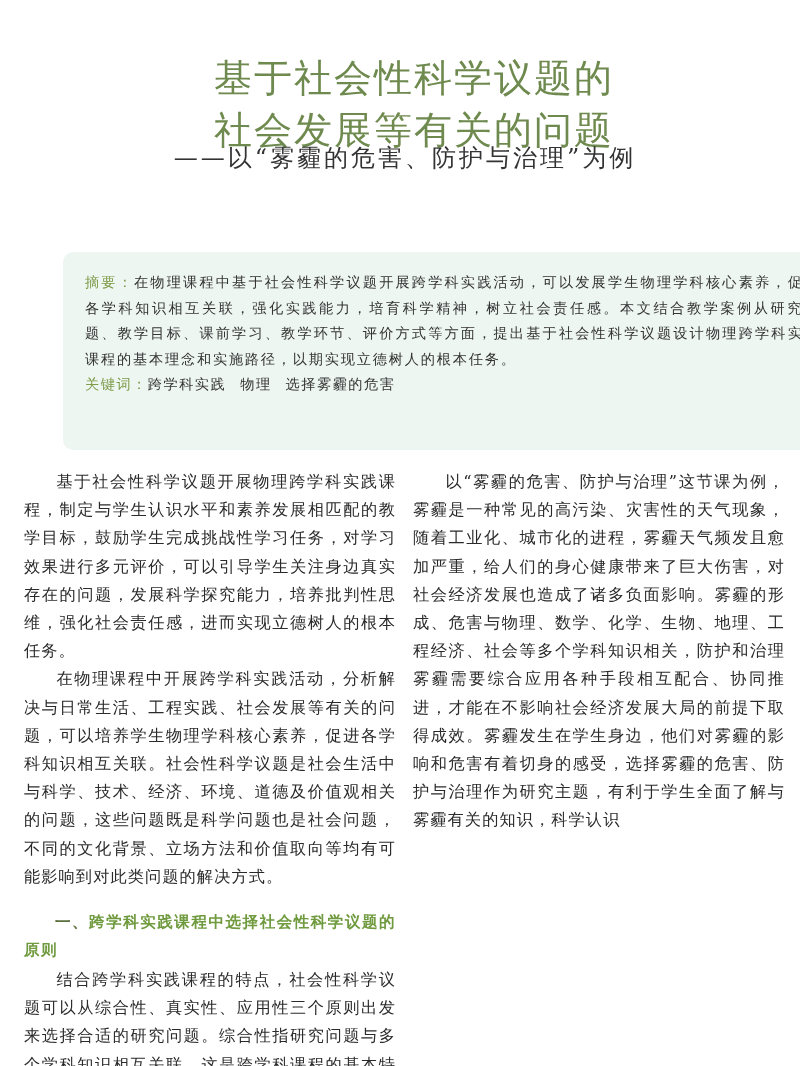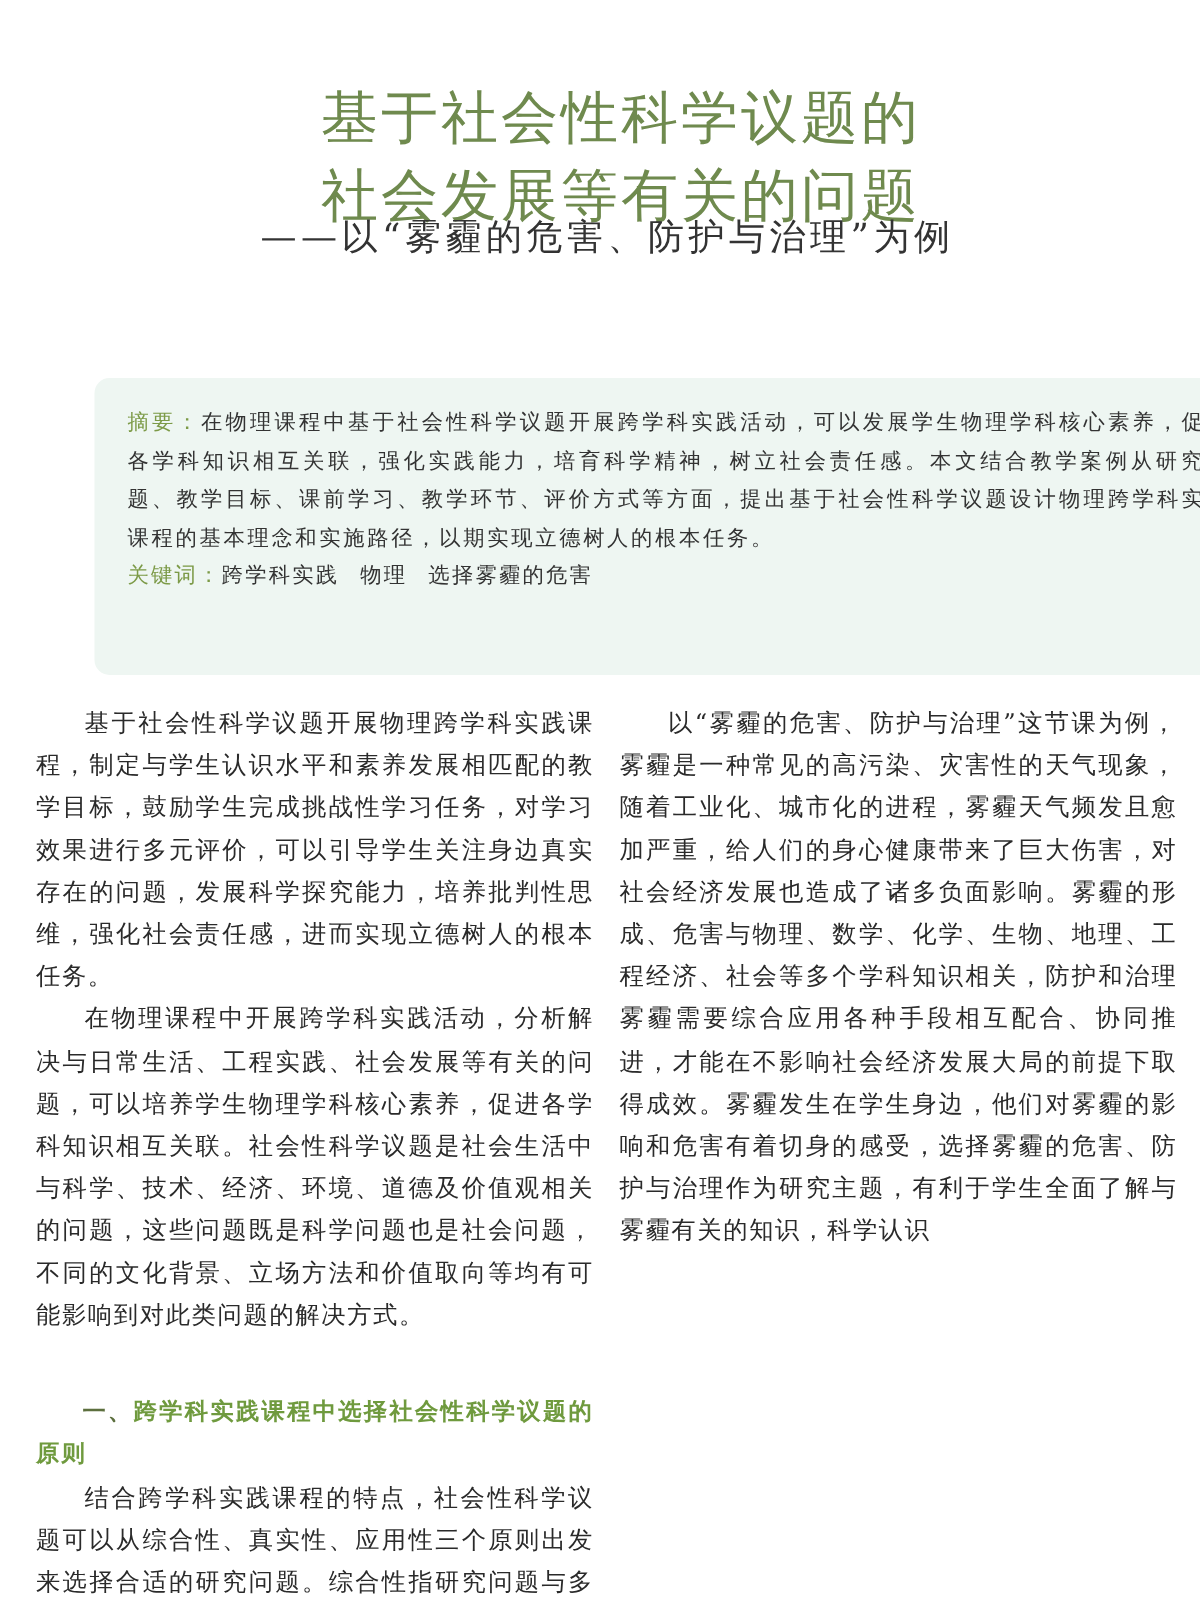--- a/index.html
+++ b/index.html
@@ -30,21 +30,21 @@
 
   .col { position: absolute; top: 468px; width: 372px; font-size: 16.2px; line-height: 28.2px;
          color: #2a2a2a; text-align: justify; letter-spacing: 1.1px; }
   .col-left { left: 24px; }
   .col-right { left: 413px; }
   .col p { margin: 0; text-indent: 2em; }
   .col p.cont { text-indent: 0; }
   .section-heading {
     font-family: "DejaVu Sans", "Liberation Sans", sans-serif;
     color: #6f9a3e; font-weight: bold; font-size: 15.5px; line-height: 28px;
-    margin-top: 36px; margin-bottom: 2px; text-indent: 2em; letter-spacing: 1.5px;
+    margin-top: 17px; margin-bottom: 2px; text-indent: 2em; letter-spacing: 1.5px;
   }
   .section-heading .num { color: #5c6f3e; }
 </style>
 </head>
 <body>
 
 <div class="title-block">
   <div class="title-line">基于社会性科学议题的</div>
   <div class="title-line">社会发展等有关的问题</div>
 </div>

